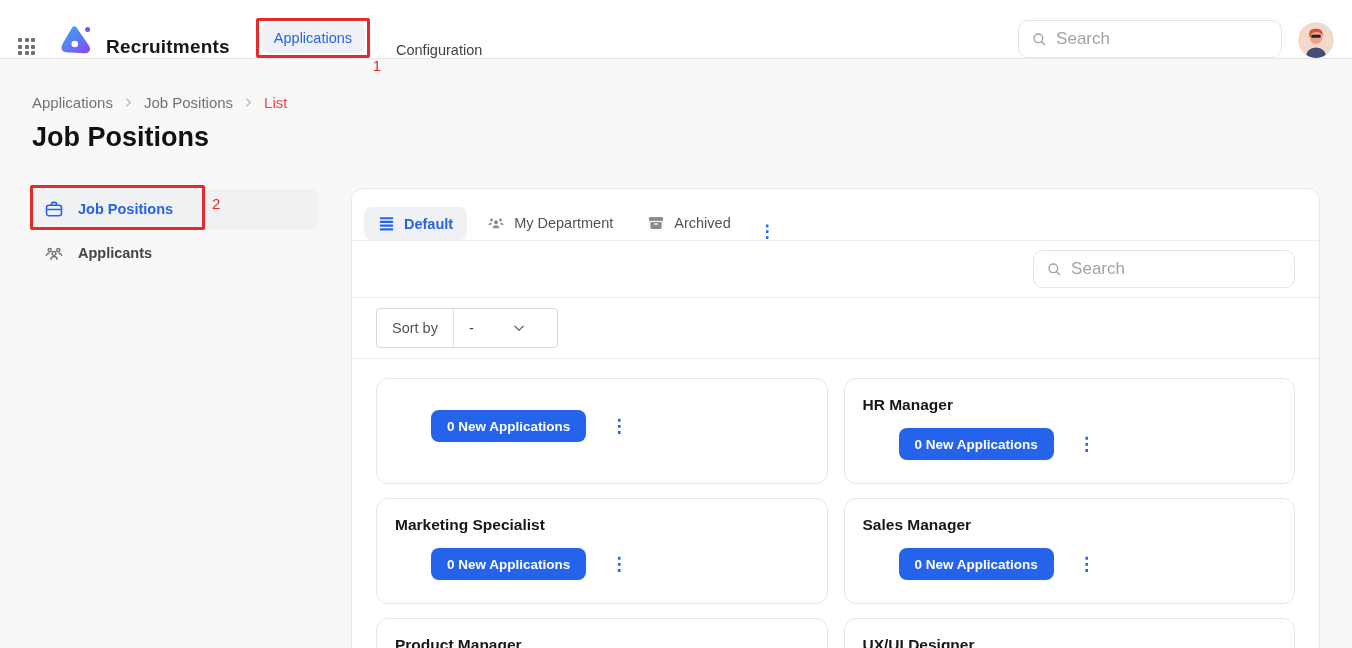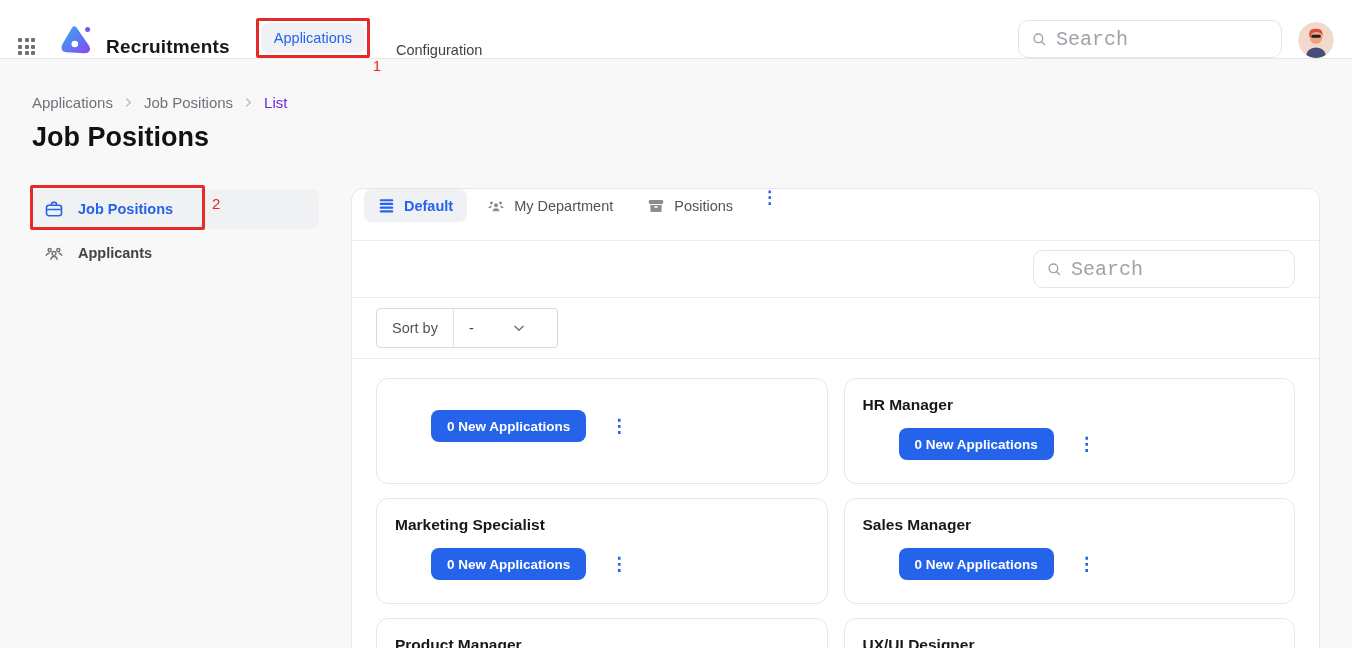--- a/index.html
+++ b/index.html
@@ -26,46 +26,46 @@
     padding: 7px 13px; border-radius: 8px; cursor: pointer; white-space: nowrap;
   }
   .ann-num { color: var(--red); font-size: 15px; font-weight: 400; }
   .ann-num-1 { position: absolute; right: -14px; bottom: -19px; }
   .nav-tab { margin-left: 26px; color: #3f3f46; font-size: 14.5px; font-weight: 500; cursor: pointer; }
   .nav-search {
     margin-left: auto; width: 264px; height: 38px; border: 1px solid #e4e4e8; border-radius: 10px;
     display: flex; align-items: center; padding: 0 12px; background: #fff; gap: 9px;
   }
   .nav-search input, .panel-search input {
-    border: none; outline: none; font-size: 20px; color: #8b5cf6; width: 100%; background: transparent;
-    font-family: Liberation Mono, monospace;
+    border: none; outline: none; font-size: 17px; color: #8b5cf6; width: 100%; background: transparent;
+    font-family: Liberation Sans, sans-serif;
   }
   .nav-search input::placeholder, .panel-search input::placeholder { color: #a1a1aa; }
   .avatar { width: 36px; height: 36px; border-radius: 50%; overflow: hidden; margin-left: 16px; margin-right: 2px; cursor: pointer; flex: 0 0 auto; }
   
   .breadcrumb { position: absolute; left: 32px; top: 94px; display: flex; align-items: center; gap: 10px; font-size: 15px; color: #71717a; }
   .breadcrumb .crumb { cursor: pointer; }
-  .breadcrumb .crumb.last { color: #6d28d9; }
+  .breadcrumb .crumb.last { color: #ef4444; }
   .page-title { position: absolute; left: 32px; top: 122px; font-size: 27px; font-weight: 700; color: #111113; }
   
   .sidebar { position: absolute; left: 32px; top: 189px; width: 287px; }
   .side-item {
     height: 40px; display: flex; align-items: center; gap: 14px; padding: 0 12px;
     border-radius: 8px; margin-bottom: 4px; cursor: pointer;
     font-size: 14.5px; font-weight: 600; color: #44444c;
   }
   .side-item.active { background: #f0f1f3; color: var(--accent); }
   .side-box2 { position: absolute; left: -2px; top: -4px; width: 175px; height: 45px; border: 3px solid var(--red); border-radius: 2px; pointer-events: none; }
   .ann-num-2 { position: absolute; left: 180px; top: 6px; }
   
   .panel {
     position: absolute; left: 351px; top: 188px; width: 969px; height: 560px;
     background: #fff; border: 1px solid #e7e7ea; border-radius: 12px 12px 0 0;
   }
-  .view-tabs { height: 52px; display: flex; align-items: flex-start; padding: 0 12px; border-bottom: 1px solid #ededf0; gap: 6px; }
+  .view-tabs { height: 52px; display: flex; align-items: flex-end; padding: 0 12px; border-bottom: 1px solid #ededf0; gap: 6px; }
   .view-tab { display: flex; align-items: center; gap: 9px; padding: 8px 14px; border-radius: 8px; font-size: 14.5px; font-weight: 500; color: #52525b; cursor: pointer; white-space: nowrap; }
   .view-tab.active { background: #f0f1f4; color: var(--accent); font-weight: 600; }
   .kebab { color: var(--accent); font-size: 17px; font-weight: 700; cursor: pointer; line-height: 1; }
   .view-tabs .kebab { padding: 0 8px; }
   .search-row { height: 57px; display: flex; align-items: center; justify-content: flex-end; padding: 0 24px; border-bottom: 1px solid #ededf0; }
   .panel-search { width: 262px; height: 38px; border: 1px solid #e4e4e8; border-radius: 10px; display: flex; align-items: center; padding: 0 12px; gap: 9px; background: #fff; }
   .sort-row { height: 61px; display: flex; align-items: center; padding: 0 24px; border-bottom: 1px solid #ededf0; }
   .sort-pill { display: flex; align-items: stretch; height: 40px; border: 1px solid #d8d8dd; border-radius: 4px; overflow: hidden; cursor: pointer; background: #fff; }
   .sort-label { display: flex; align-items: center; padding: 0 15px; font-size: 14.5px; color: #52525b; border-right: 1px solid #e3e3e7; }
   .sort-value { display: flex; align-items: center; gap: 38px; padding: 0 15px; font-size: 14.5px; color: #3f3f46; min-width: 103px; }
@@ -204,21 +204,21 @@
         <path d="M22.2 14.5c-.6-2-2-3-3.9-3l-1 .1c.9.9 1.5 2 1.8 2.9z"></path>
       </svg>
       <span>My Department</span>
     </div>
     <div class="view-tab">
       <svg width="18" height="18" viewBox="0 0 24 24" fill="#8b8b93">
         <rect x="2.5" y="4" width="19" height="5.2" rx="1.6"></rect>
         <path d="M4.5 10.5h15v7.5a2 2 0 0 1-2 2h-11a2 2 0 0 1-2-2z"></path>
         <rect x="9.3" y="12.3" width="5.4" height="2.1" rx="1.05" fill="#ffffff"></rect>
       </svg>
-      <span>Positions</span>
+      <span>Archived</span>
     </div>
     <span class="kebab">⋮</span>
   </div>
 
   <div class="search-row">
     <div class="panel-search">
       <svg width="18" height="18" viewBox="0 0 24 24" fill="none" stroke="#9ca3af" stroke-width="2" stroke-linecap="round">
         <circle cx="11" cy="11" r="6.5"></circle>
           <path d="M16 16l4.2 4.2"></path>
       </svg>

